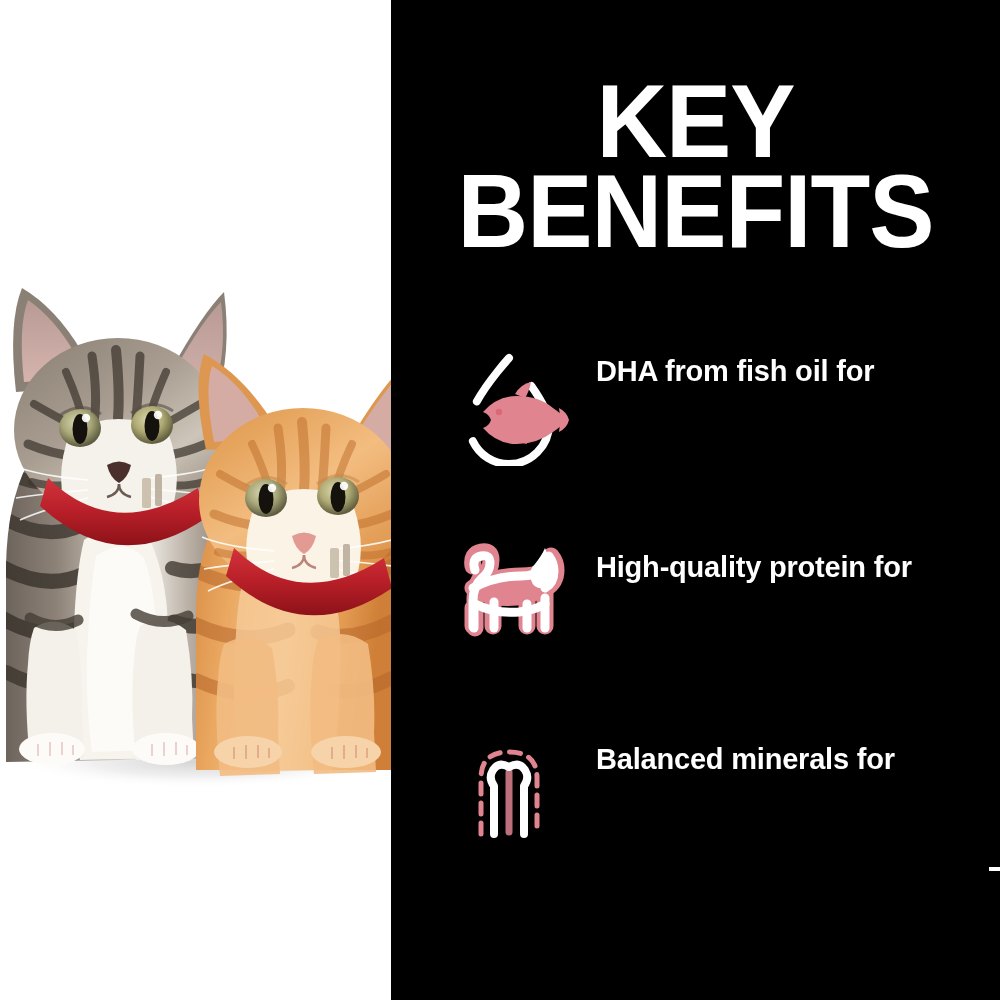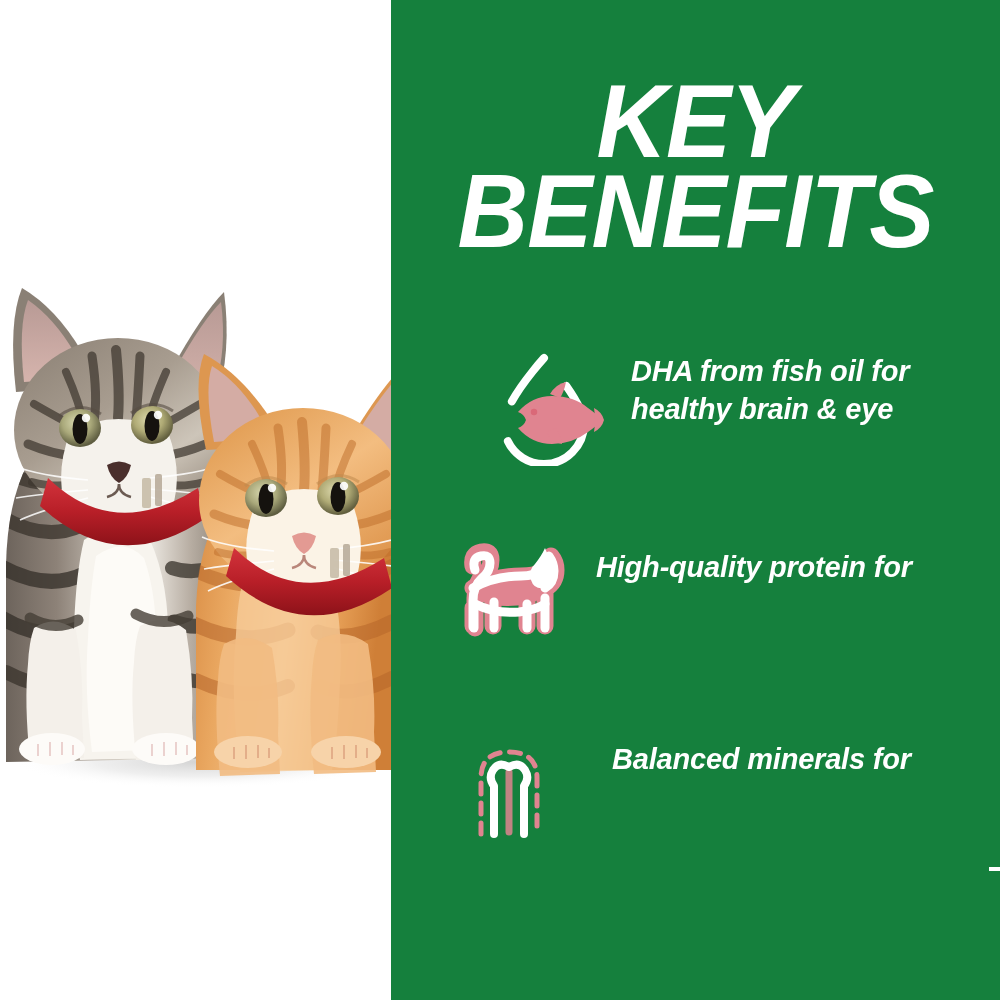--- a/index.html
+++ b/index.html
@@ -36,24 +36,23 @@
     top: 0;
     width: 391px;
     height: 1000px;
   }
 
   
   .red-panel {
     position: relative;
     width: 609px;
     height: 1000px;
-    background: #15803d;
+    background: #000000;
     flex: 0 0 609px;
     overflow: hidden;
-    font-style: italic;
   }
 
   .headline {
     position: absolute;
     left: 0;
     top: 76px;
     width: 609px;
     text-align: center;
     color: #ffffff;
     font-family: "Liberation Sans", sans-serif;
@@ -73,23 +72,23 @@
     width: 609px;
   }
 
   .benefit-row {
     position: relative;
     display: flex;
     align-items: flex-start;
     padding-left: 58px;
     min-height: 150px;
   }
-  .benefit-row.r1 { height: 180px; margin-left: 35px; }
+  .benefit-row.r1 { height: 180px; }
   .benefit-row.r2 { height: 200px; text-align: right; }
-  .benefit-row.r3 { height: 170px; gap: 16px; }
+  .benefit-row.r3 { height: 170px; }
 
   .bicon {
     flex: 0 0 120px;
     width: 120px;
     height: 120px;
     position: relative;
     margin-top: 16px;
   }
   .bicon svg { display: block; width: 120px; height: 120px; }
 
@@ -396,21 +395,20 @@
                        q-16 12 -36 12 q-20 0 -34 -16 q6 -2 8 -8 q-2 -6 -8 -8 Z"></path>
               <path d="M66 48 q6 -10 16 -12 q-2 10 -6 16 Z"></path>
               <path d="M62 86 q6 10 16 12 q-2 -10 -6 -16 Z"></path>
               <path d="M110 62 q8 4 10 12 q-2 8 -10 12 q2 -12 0 -24 Z"></path>
             </g>
             <ellipse cx="50" cy="66" rx="3.2" ry="3.2" fill="#C6182E" opacity="0.25"></ellipse>
           </svg>
         </div>
         <div class="btext">
           <div>DHA from fish oil for</div>
-          <div>healthy brain &amp; eye</div>
         </div>
       </div>
 
       <div class="divider d1"></div>
 
       <div class="benefit-row r2">
         <div class="bicon">
           <svg viewBox="0 0 120 120">
 
             <g fill="none" stroke="#E08490" stroke-width="17" stroke-linejoin="round" stroke-linecap="round">

